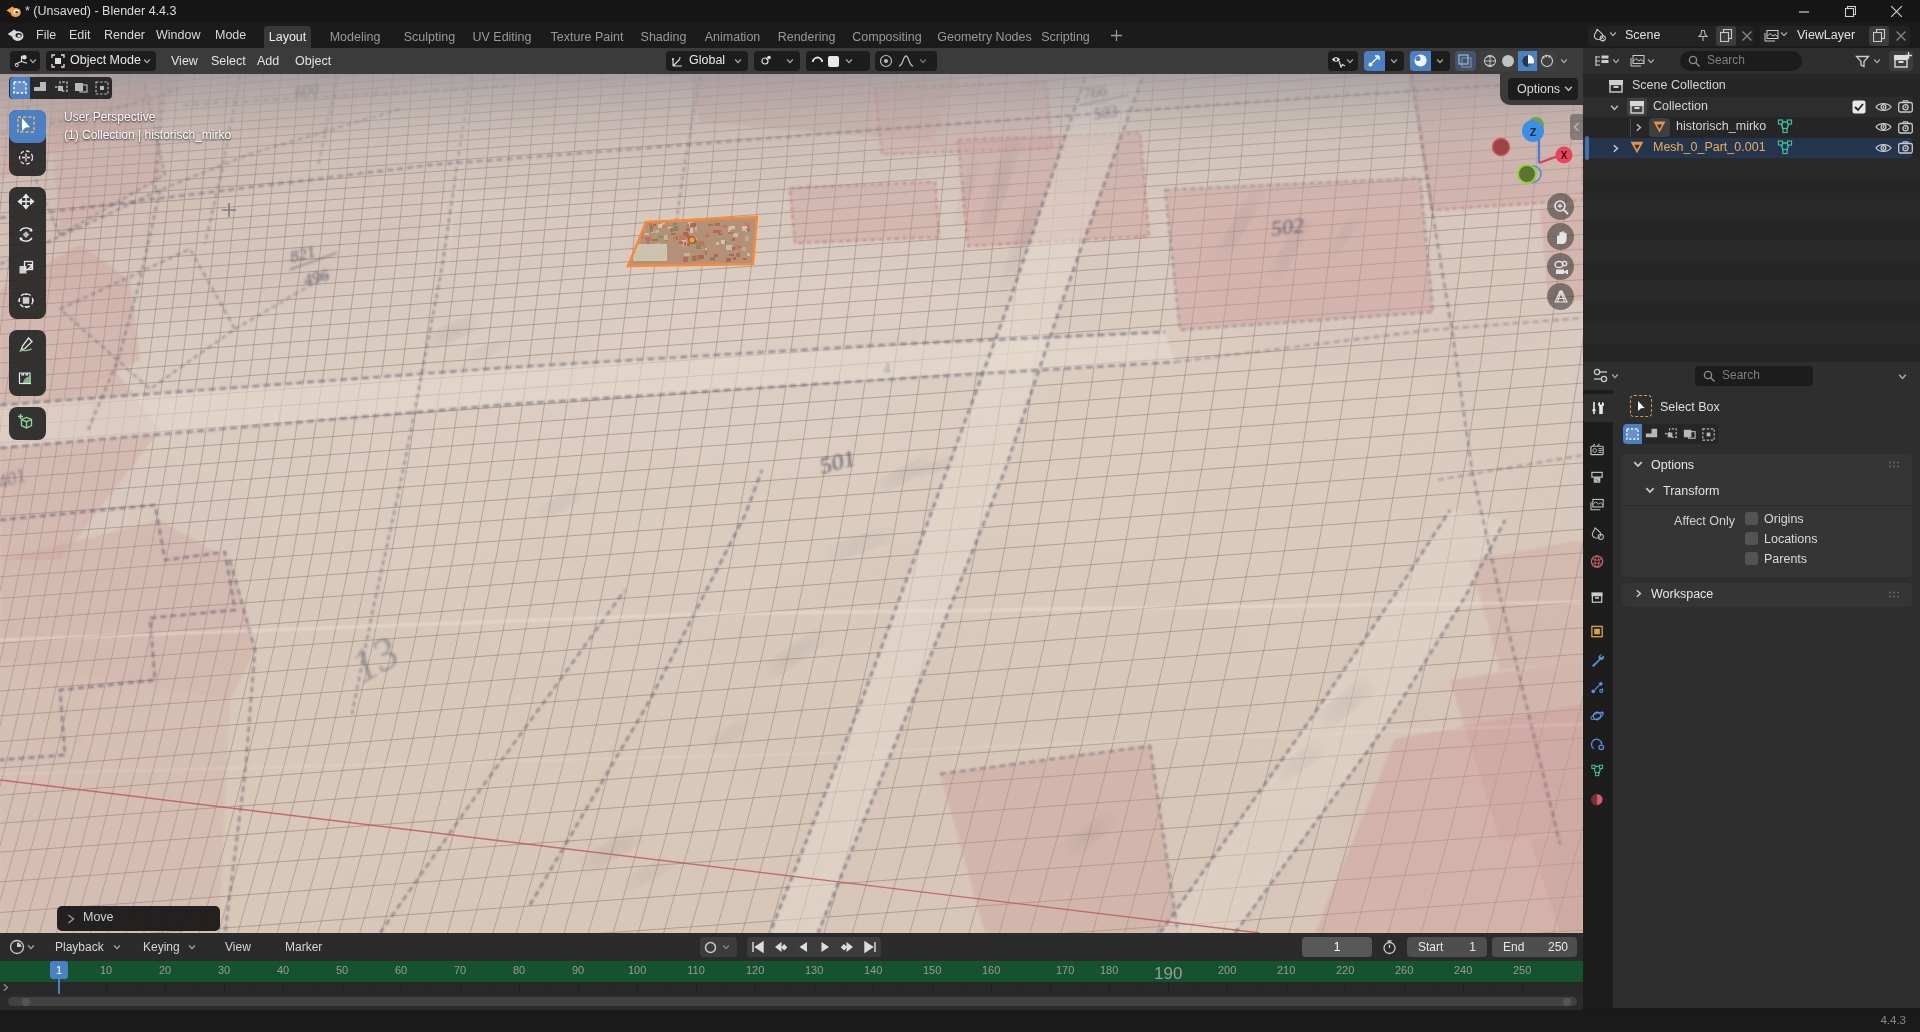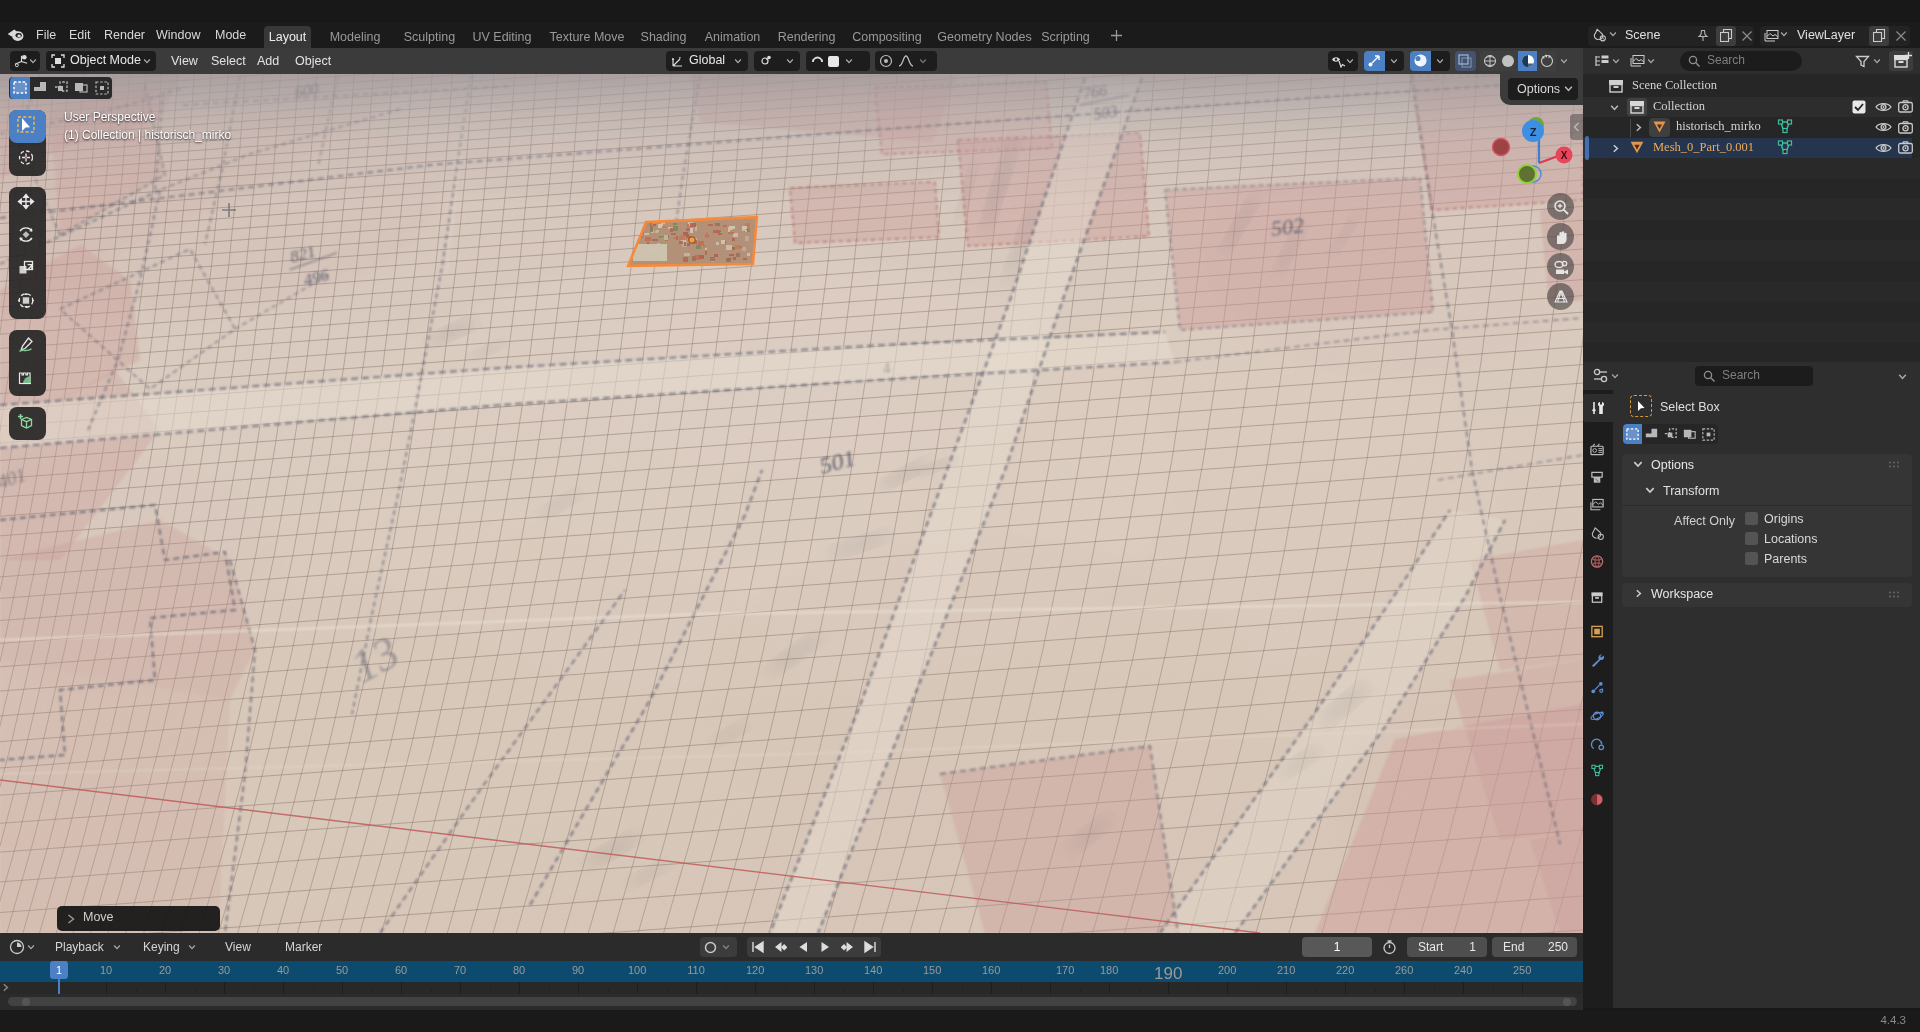--- a/index.html
+++ b/index.html
@@ -22,28 +22,28 @@
 
   .tolgrp { position:absolute; left:9px; width:37px; background:rgba(38,38,38,0.92); border-radius:8px; }
   .tb { width:37px; height:33px; position:relative; }
   .tb.on { background:#4b80c4; border-radius:8px; }
   .tb svg { position:absolute; left:8px; top:6px; }
 
   .navbtn { position:absolute; width:27px; height:27px; border-radius:50%; background:rgba(52,52,52,0.55); }
   .navbtn svg { position:absolute; left:4.5px; top:4.5px; }
 
   #outliner { position:absolute; left:1583px; top:48px; width:337px; height:314px; background:#262626; }
-  .olrow { position:absolute; left:0; width:329px; height:20px;font-family:Liberation Serif, serif; }
+  .olrow { position:absolute; left:0; width:329px; height:20px; }
   .oltxt { position:absolute; font-size:12.5px; color:#d3d3d3; top:2px; }
   #props { position:absolute; left:1583px; top:362px; width:337px; height:646px; background:#2e2e2e; }
   #ptabs { position:absolute; left:1583px; top:390px; width:30px; height:618px; background:#1d1d1d; }
 
   #timeline { position:absolute; left:0; top:933px; width:1583px; height:77px; background:#2b2b2b; }
   #tlhdr { position:absolute; left:0; top:0; width:1583px; height:28px; background:#2b2b2b; }
-  #ruler { position:absolute; left:0; top:28px; width:1583px; height:21px; background:#0c4a6e; }
+  #ruler { position:absolute; left:0; top:28px; width:1583px; height:21px; background:#14532d; }
   #tickband { position:absolute; left:0; top:49px; width:1583px; height:12px; background:#282828; }
   #scrollrow { position:absolute; left:0; top:61px; width:1583px; height:16px; background:#2b2b2b; }
   #statusbar { position:absolute; left:0; top:1010px; width:1920px; height:22px; background:#1a1a1a;padding-left:13px; }
   .tlm { position:absolute; top:0; height:28px; line-height:28px; font-size:12px; color:#d5d5d5; }
 </style></head><body>
 <div id="stage">
     <div id="viewport">
       <svg width="1583" height="859" style="position:absolute;left:0;top:0">
         <defs>
 <linearGradient id="paper" x1="0" y1="0" x2="0.25" y2="1">
@@ -637,37 +637,56 @@
           <path d="M1.5 1 L6.5 5 L1.5 9" stroke="#999" stroke-width="1.4" fill="none"></path>
         </svg>
         <span style="position:absolute;left:26px;top:4px;font-size:12.5px;color:#cfcfcf;">Move</span>
       </div>
       <div style="position:absolute;left:1570px;top:40px;width:13px;height:26px;background:rgba(70,70,70,0.5);border-radius:4px 0 0 4px;">
         <svg width="9" height="10" viewBox="0 0 9 10" style="margin:8px 2px">
           <path d="M6.5 1 L2.5 5 L6.5 9" stroke="#bbb" stroke-width="1.3" fill="none"></path>
         </svg>
       </div>
     </div>
+    <div id="titlebar">
+      <svg width="16" height="13" viewBox="0 0 20 16" style="position:absolute;left:6px;top:5px">
+<ellipse cx="12" cy="9.2" rx="6.5" ry="5.6" fill="#ff9e3d"></ellipse>
+<path d="M0.5 6.8 L8 1.6 L11.5 4.6 L5 9.6 Z" fill="#ff9e3d"></path>
+<ellipse cx="13" cy="8.4" rx="3.6" ry="2.8" fill="#fff"></ellipse>
+<ellipse cx="13.5" cy="9" rx="2" ry="1.5" fill="#1e4a6d"></ellipse>
+</svg>
+      <div style="position:absolute;left:25px;top:4px;font-size:12.5px;color:#dcdcdc;">* (Unsaved) - Blender 4.4.3</div>
+      <svg width="10" height="10" style="position:absolute;left:1799px;top:7px">
+        <line x1="0" y1="5" x2="10" y2="5" stroke="#cfcfcf" stroke-width="1.2"></line>
+      </svg>
+      <svg width="11" height="11" style="position:absolute;left:1845px;top:6px">
+        <path d="M2.5 2.5 V0.5 H10.5 V8.5 H8.5" fill="none" stroke="#cfcfcf" stroke-width="1.1"></path>
+        <rect x="0.5" y="2.5" width="8" height="8" fill="none" stroke="#cfcfcf" stroke-width="1.1"></rect>
+      </svg>
+      <svg width="11" height="11" style="position:absolute;left:1891px;top:6px">
+        <path d="M0 0 L11 11 M11 0 L0 11" stroke="#cfcfcf" stroke-width="1.2"></path>
+      </svg>
+    </div>
     <div id="menubar">
       <svg width="18" height="14" viewBox="0 0 20 16" style="position:absolute;left:7px;top:5px">
 <ellipse cx="12" cy="9.2" rx="6.5" ry="5.6" fill="#d9d9d9"></ellipse>
 <path d="M0.5 6.8 L8 1.6 L11.5 4.6 L5 9.6 Z" fill="#d9d9d9"></path>
 <ellipse cx="13" cy="8.4" rx="3.6" ry="2.8" fill="#1b1b1b"></ellipse>
 <ellipse cx="13.5" cy="9" rx="2" ry="1.5" fill="#d9d9d9"></ellipse>
 </svg>
       <div class="mtxt" style="left:36px">File</div>
       <div class="mtxt" style="left:69px">Edit</div>
       <div class="mtxt" style="left:104px">Render</div>
       <div class="mtxt" style="left:156px">Window</div>
       <div class="mtxt" style="left:215px">Mode</div>
       <div class="wstab on" style="left:264px;width:47px;">Layout</div>
       <div class="wstab" style="left:323px;width:64px;">Modeling</div>
       <div class="wstab" style="left:398px;width:63px;">Sculpting</div>
       <div class="wstab" style="left:468px;width:68px;">UV Editing</div>
-      <div class="wstab" style="left:547px;width:80px;">Texture Move</div>
+      <div class="wstab" style="left:547px;width:80px;">Texture Paint</div>
       <div class="wstab" style="left:636px;width:55px;">Shading</div>
       <div class="wstab" style="left:700px;width:65px;">Animation</div>
       <div class="wstab" style="left:774px;width:65px;">Rendering</div>
       <div class="wstab" style="left:848px;width:78px;">Compositing</div>
       <div class="wstab" style="left:935px;width:99px;">Geometry Nodes</div>
       <div class="wstab" style="left:1035px;width:61px;">Scripting</div>
       <svg width="11" height="11" style="position:absolute;left:1111px;top:7px">
         <path d="M5.5 0 V11 M0 5.5 H11" stroke="#999" stroke-width="1.3"></path>
       </svg>
       <div style="position:absolute;left:1588px;top:2.5px;width:166px;height:20px;background:#232323;border-radius:4px;"></div>

